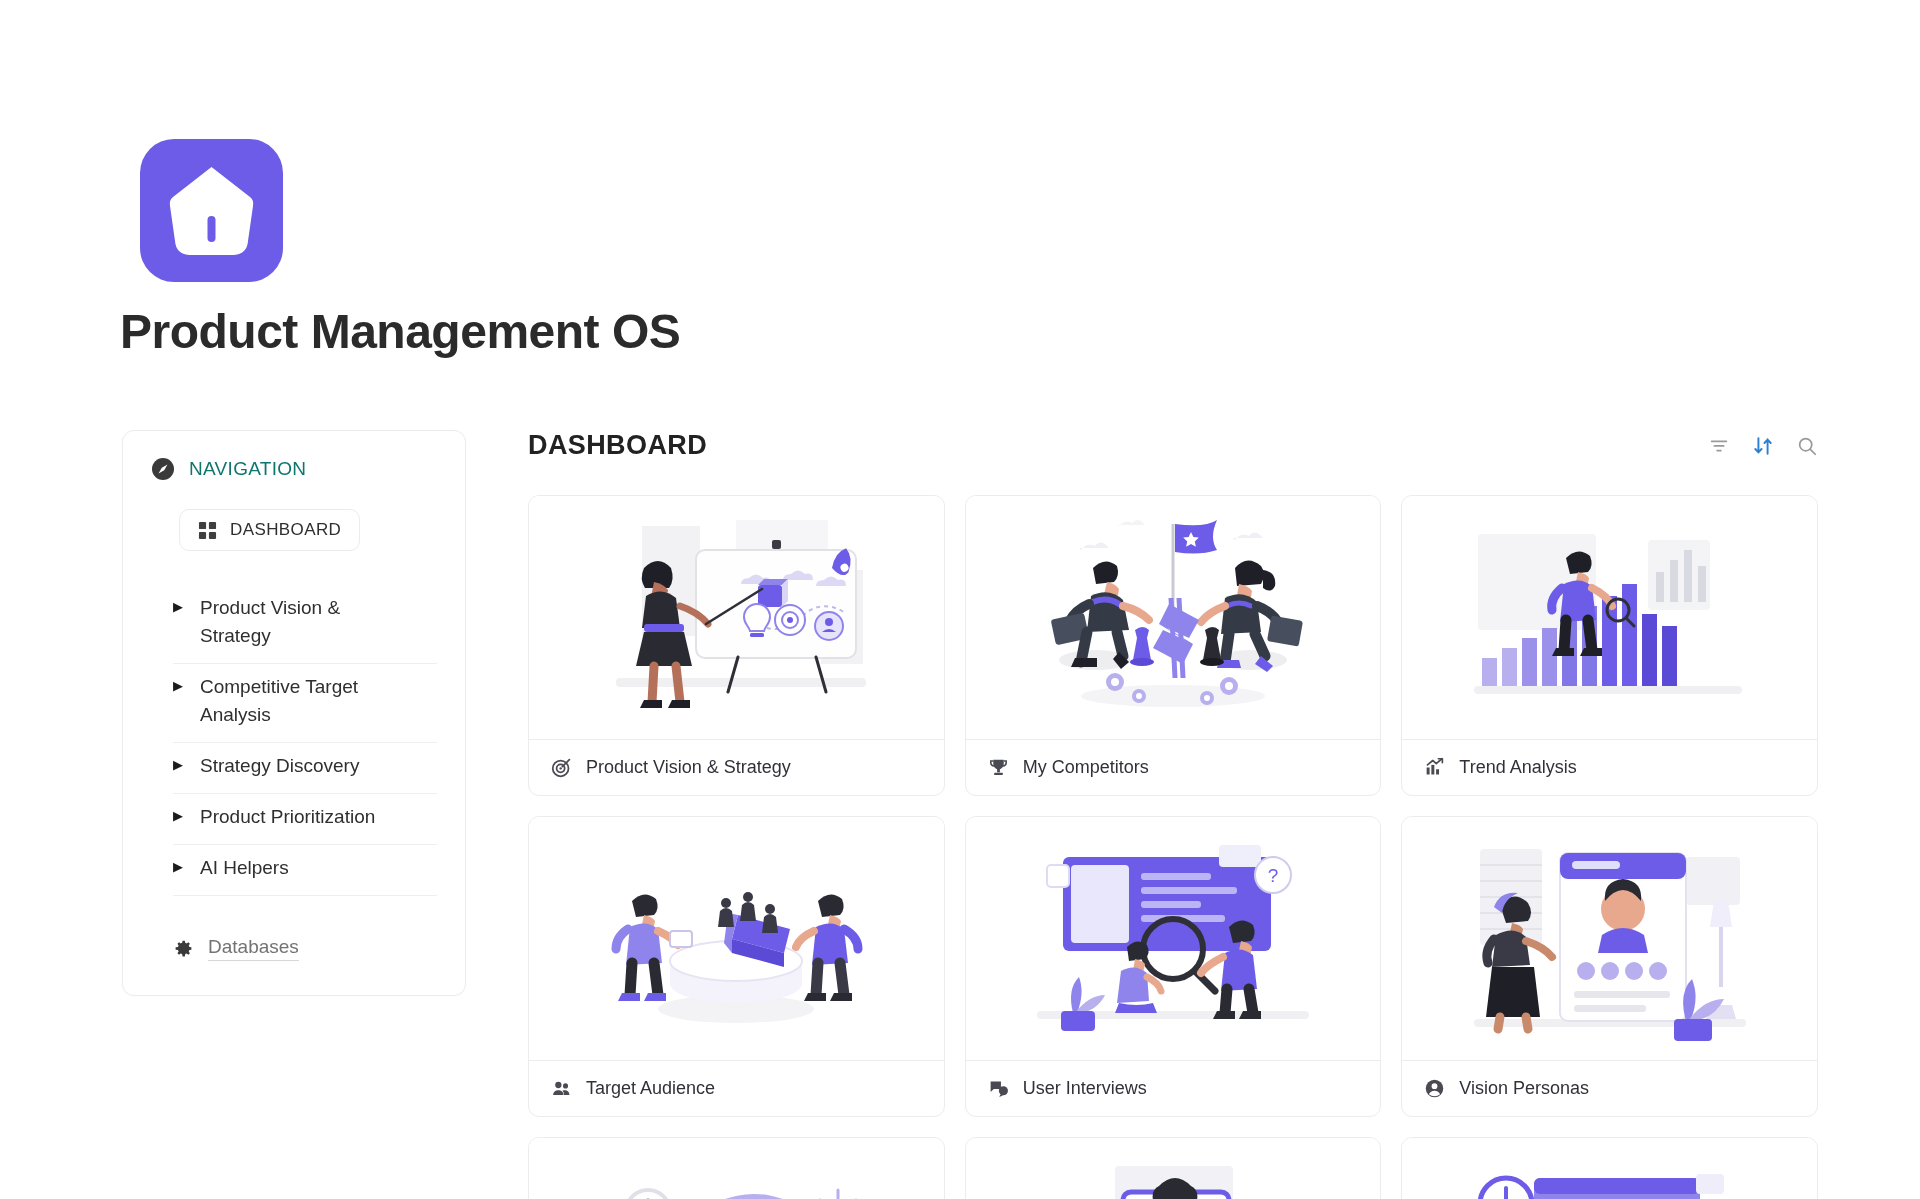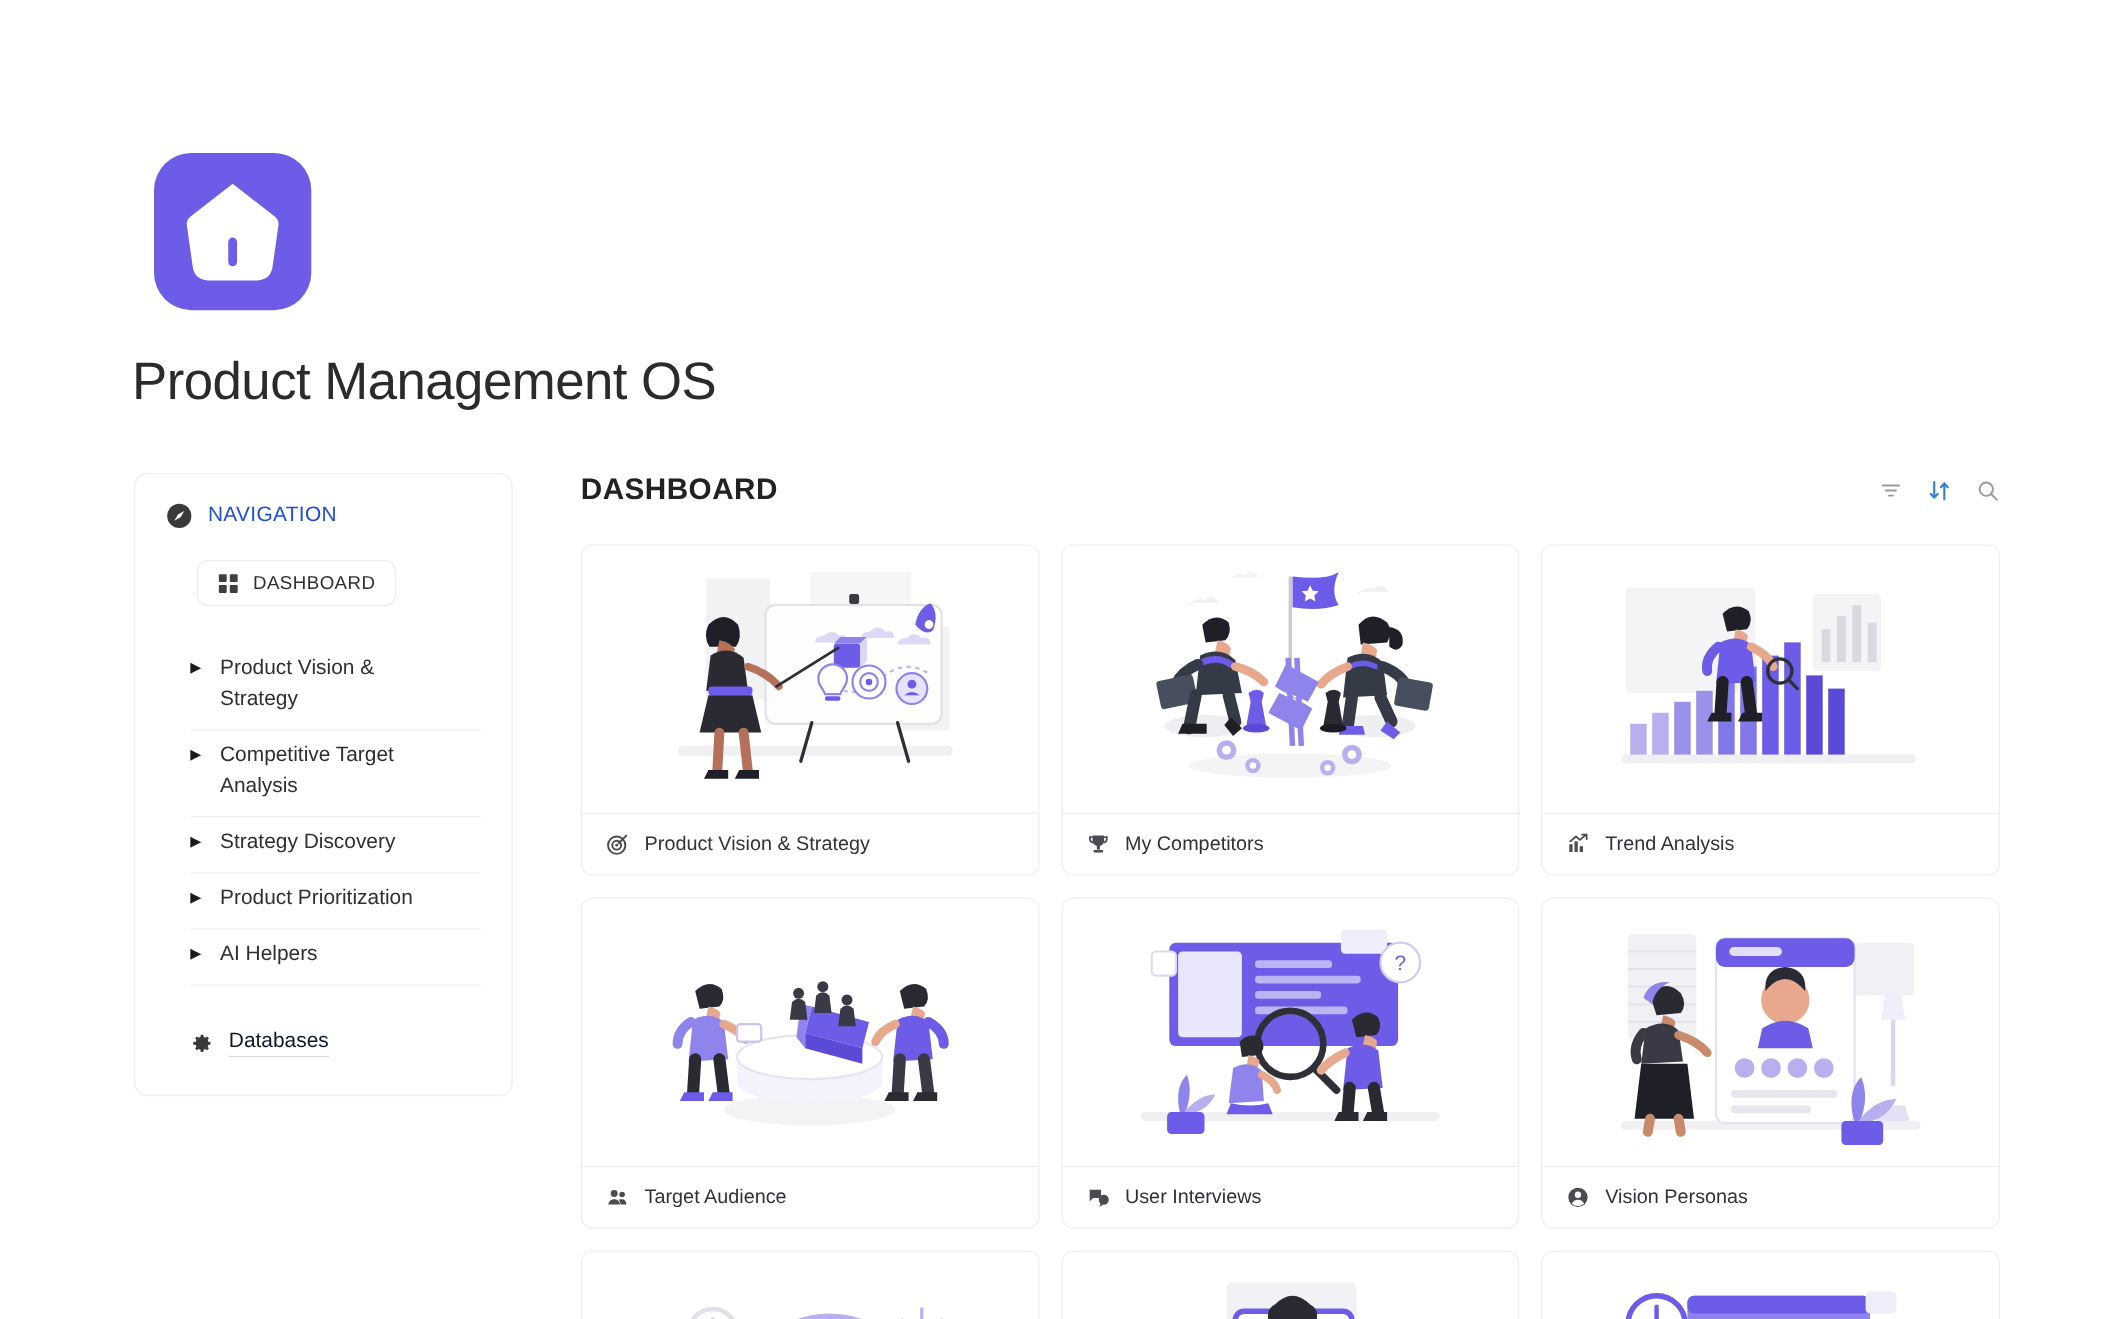--- a/index.html
+++ b/index.html
@@ -12,37 +12,37 @@
   .page { position: relative; width: 1920px; height: 1199px; }
 
   
   .app-logo {
     position: absolute; left: 140px; top: 139px;
     width: 143px; height: 143px;
     border-radius: 34px;
     display: flex; align-items: center; justify-content: center;
   }
   .app-title {
-    position: absolute; left: 120px; top: 320px;
-    font-size: 48px; font-weight: normal; color: #2b2b2b;
+    position: absolute; left: 120px; top: 304px;
+    font-size: 48px; font-weight: bold; color: #2b2b2b;
     letter-spacing: -0.5px;
   }
 
   
   .sidebar {
     position: absolute; left: 122px; top: 430px;
     width: 344px;
     background: #ffffff;
     border: 1px solid #ececec;
     border-radius: 12px;
     padding: 26px 28px 34px 28px;
     box-shadow: 0 1px 2px rgba(0,0,0,0.02);
   }
   .nav-head { display: flex; align-items: center; gap: 14px; margin-bottom: 28px; }
-  .nav-head-label { font-size: 19px; color: #1d4ed8; letter-spacing: .3px; }
+  .nav-head-label { font-size: 19px; color: #0f766e; letter-spacing: .3px; }
   .compass-icon { width: 24px; height: 24px; flex: none; }
 
   .dash-pill {
     display: inline-flex; align-items: center; gap: 13px;
     border: 1px solid #ececec; border-radius: 10px;
     padding: 10px 18px; margin-left: 28px;
     background: #fff;
   }
   .dash-pill-label { font-size: 17px; color: #2f2f2f; letter-spacing: .4px; }
   .grid-icon { width: 19px; height: 19px; flex: none; }
@@ -57,21 +57,21 @@
   .nav-item:first-child { border-top: none; }
   .tri { color: #1b1b1b; font-size: 13px; line-height: 26px; flex: none; }
   .nav-item-label { font-size: 19px; color: #2f2f2f; line-height: 28px; max-width: 210px; }
 
   .db-row {
     display: flex; align-items: center; gap: 14px;
     margin-top: 40px; margin-left: 22px;
   }
   .gear-icon { width: 21px; height: 21px; flex: none; }
   .db-label {
-    font-size: 19px; color: #0f172a;
+    font-size: 19px; color: #737373;
     border-bottom: 1px solid #d8d8d8; padding-bottom: 2px;
   }
 
   
   .main { position: absolute; left: 528px; top: 430px; width: 1290px; }
   .main-head {
     display: flex; align-items: center; justify-content: space-between;
     margin-bottom: 34px;
   }
   .main-title { font-size: 27px; font-weight: bold; color: #222; letter-spacing: .4px; }

